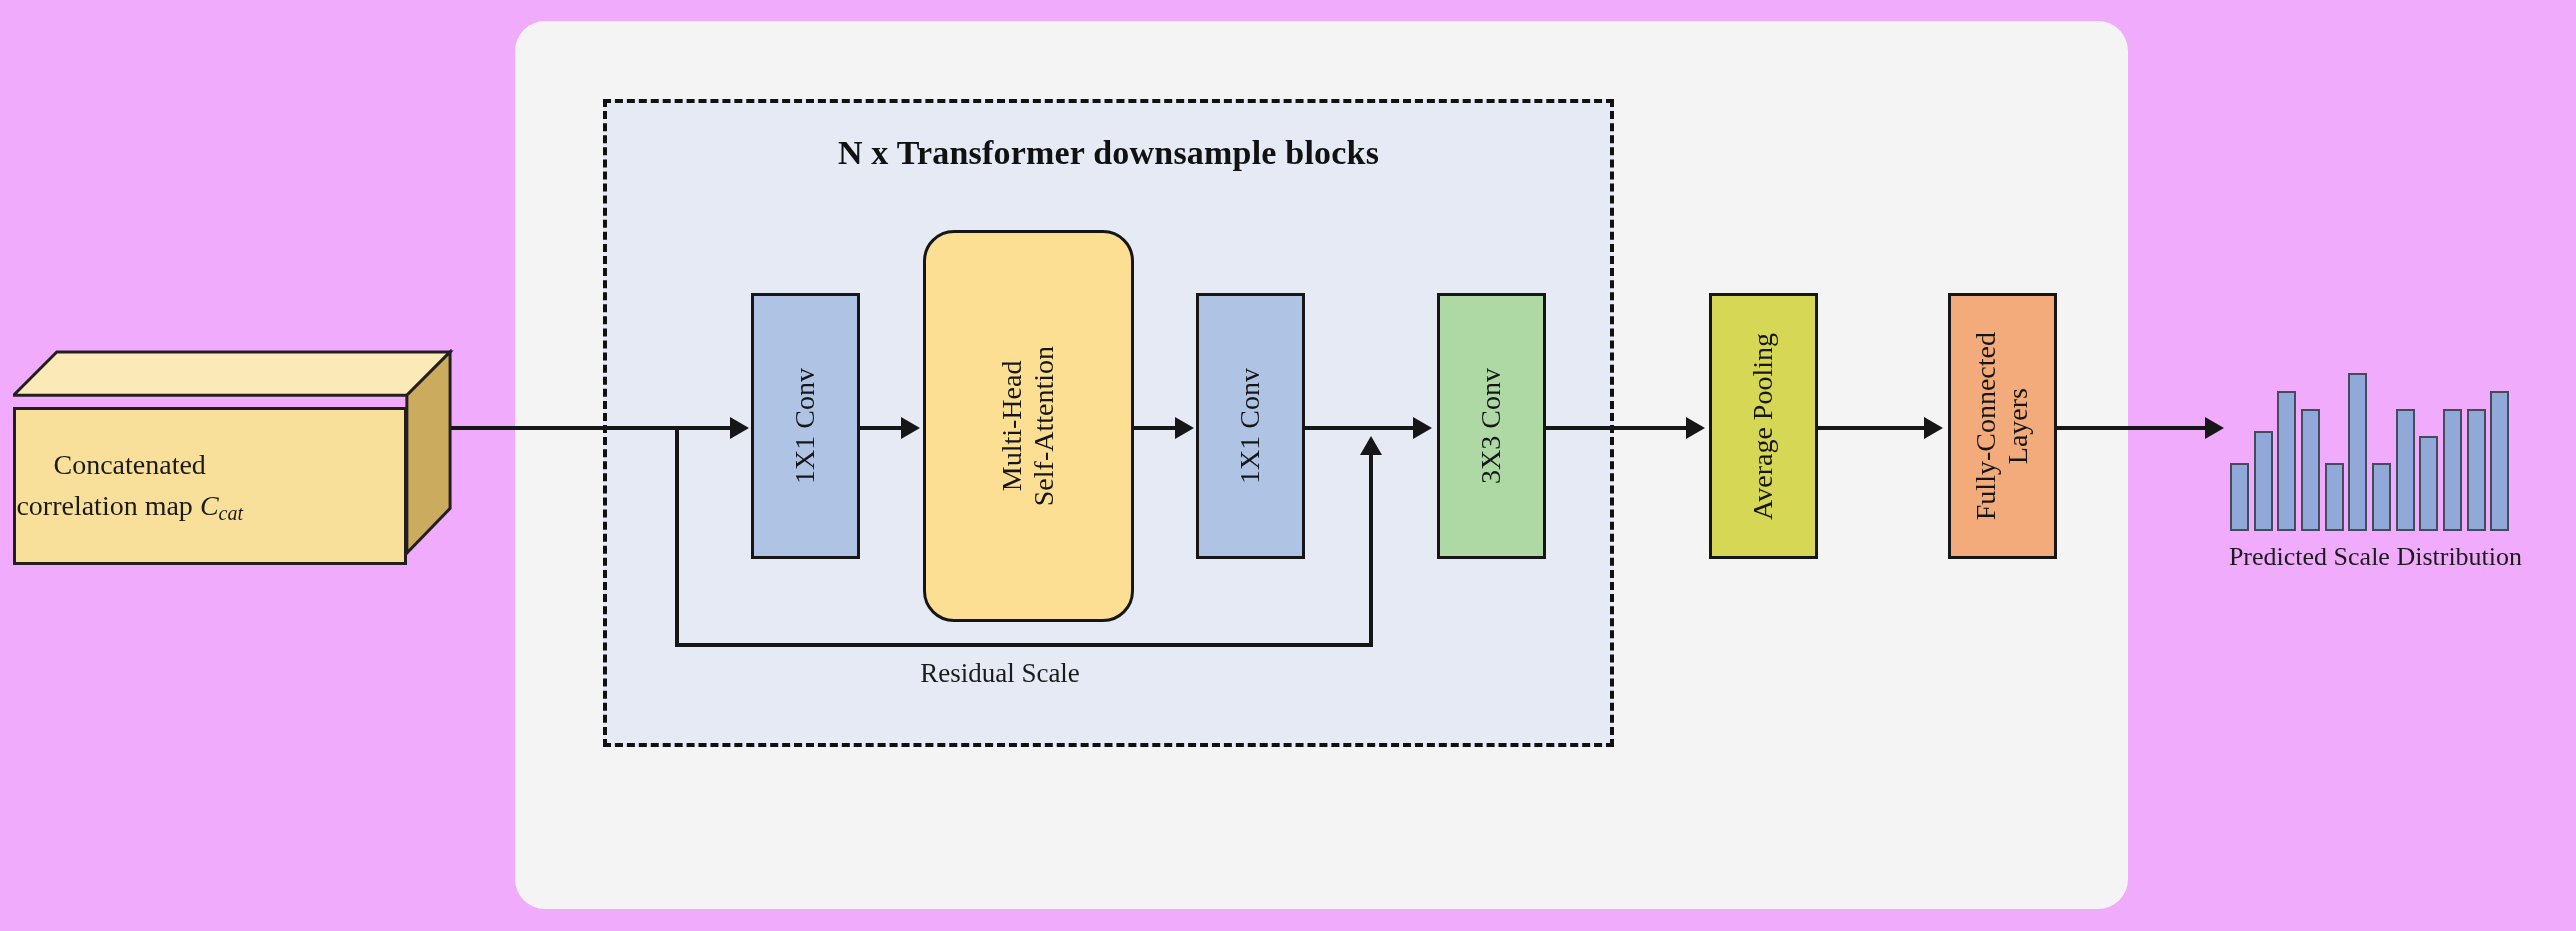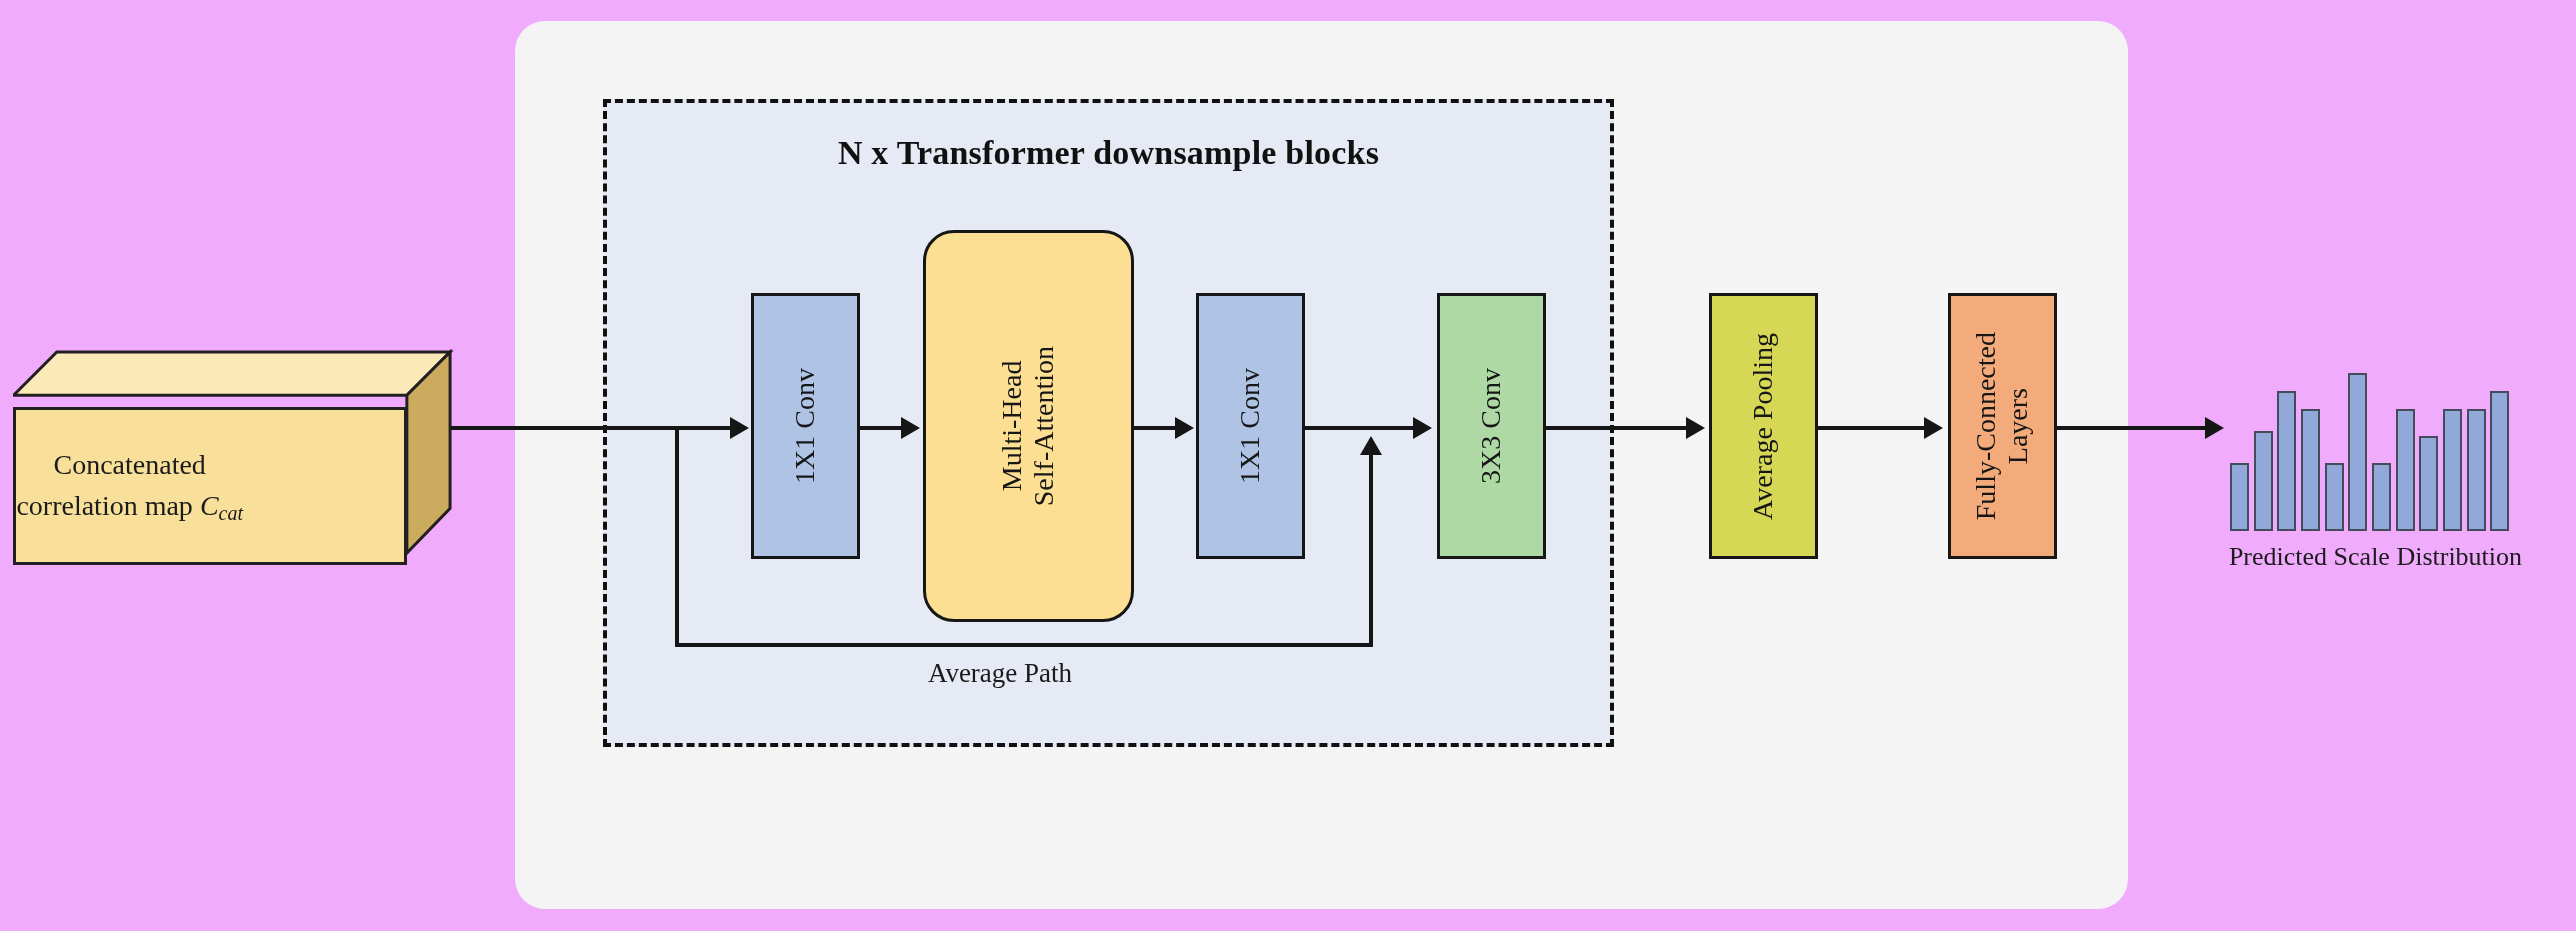--- a/index.html
+++ b/index.html
@@ -143,21 +143,21 @@
     <span class="vtext">1X1 Conv</span>
   </div>
 
   <div class="hline" style="left:1305px;top:426px;width:110px;"></div>
   <div class="arrow-r" style="left:1413px;top:417px;"></div>
 
   <div class="vline" style="left:675px;top:426px;height:221px;"></div>
   <div class="hline" style="left:675px;top:643px;width:698px;"></div>
   <div class="vline" style="left:1369px;top:454px;height:193px;"></div>
   <div class="arrow-u" style="left:1360px;top:436px;"></div>
-  <div class="res-label">Average Path</div>
+  <div class="res-label">Residual Scale</div>
 
   <div class="blk" style="left:1437px;top:293px;width:109px;height:266px;background:#aed8a4;">
     <span class="vtext">3X3 Conv</span>
   </div>
 
   <div class="hline" style="left:1545px;top:426px;width:143px;"></div>
   <div class="arrow-r" style="left:1686px;top:417px;"></div>
 
   <div class="blk" style="left:1709px;top:293px;width:109px;height:266px;background:#d6d755;">
     <span class="vtext">Average Pooling</span>

